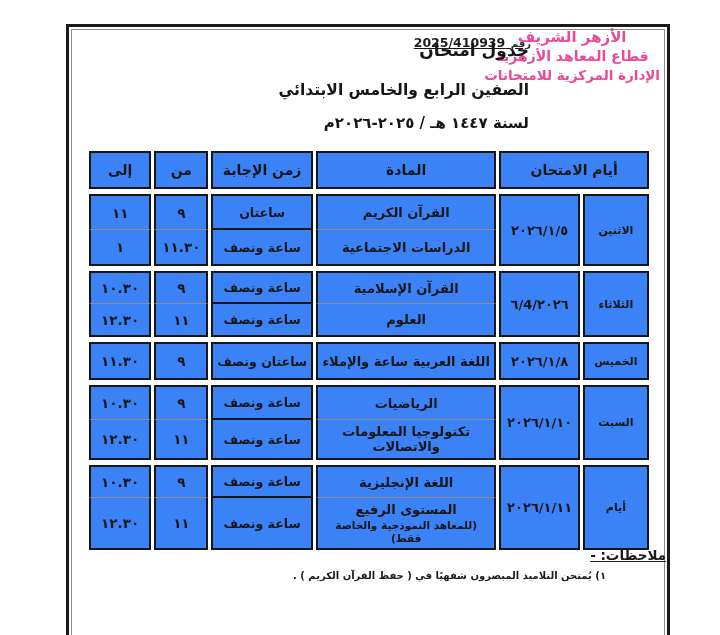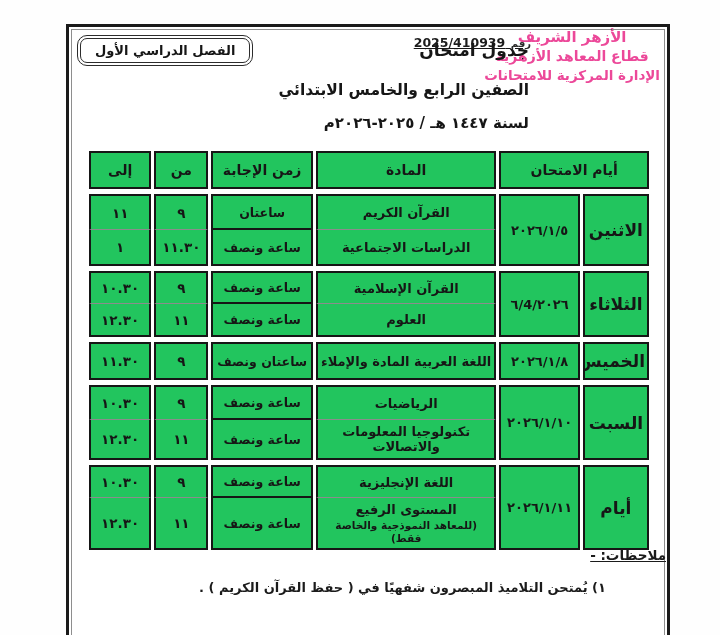--- a/index.html
+++ b/index.html
@@ -27,52 +27,49 @@
 
   
   .titles{position:absolute;left:150px;top:0;width:310px;text-align:right;direction:rtl;}
   .t1{margin-top:13px;font-size:17px;font-weight:bold;}
   .t2{margin-top:21px;font-size:15.5px;font-weight:bold;}
   .t3{margin-top:15px;font-size:15px;font-weight:bold;}
 
   
   .tablewrap{position:absolute;left:13px;top:124px;width:570px;direction:rtl;}
   table{border-collapse:separate;border-spacing:3px 0;table-layout:fixed;width:566px;margin:0 0 5px 0;}
-  th,td{box-sizing:border-box;border:2.5px solid #161616;background:#22c55e;text-align:center;vertical-align:middle;font-weight:bold;padding:4px 2px;overflow:hidden;}
+  th,td{box-sizing:border-box;border:2.5px solid #161616;background:#3b82f6;text-align:center;vertical-align:middle;font-weight:bold;padding:4px 2px;overflow:hidden;}
   col.cday{width:66px;} col.cdate{width:80px;} col.csubj{width:180px;}
   col.cdur{width:101px;} col.cfrom{width:54px;} col.cto{width:62px;}
   tr.h38{height:38px;} tr.h36{height:36px;} tr.h35{height:35px;} tr.h33{height:33px;} tr.h44{height:44px;}
   th{font-size:14px;}
-  td.c-day{font-size:17px;}
+  td.c-day{font-size:11px;}
   td.c-date{font-size:13px;}
   td.c-subj{font-size:13px;}
   td.c-dur{font-size:12.5px;}
   td.c-from,td.c-to{font-size:13.5px;}
   
   tr.r1 td.sep{border-bottom:1px solid #8c8c8c;}
   tr.r2 td.sep{border-top:none;}
   tr.r2 td.c-dur{border-top:none;}
   .subj-main{display:block;line-height:1.25;}
   .subj-note{display:block;font-size:10.5px;line-height:1.2;margin-top:1px;}
 
   
   .notes{position:absolute;right:1px;top:518px;width:560px;direction:rtl;font-weight:bold;color:#1b1b1b;}
   .notes-heading{display:inline-block;font-size:13.5px;text-decoration:underline;padding-left:4px;}
-  .note-item{font-size:13px;line-height:20px;padding-right:60px;margin-top:14px;white-space:nowrap;}
+  .note-item{font-size:10px;line-height:20px;padding-right:60px;margin-top:2px;white-space:nowrap;}
   .note-item:first-of-type{margin-top:5px;}
 </style>
 </head>
 <body>
 
 <div class="screen">
   <div class="frame">
 
-    <div class="badge">
-      <div class="badge-inner" dir="rtl">الفصل الدراسي الأول</div>
-    </div>
 
     <div class="docnum">
       <span class="lbl">رقم</span>
       <span class="val">2025/410939</span>
     </div>
 
     <div class="logo">
       <div class="l1">الأزهر الشريف</div>
       <div class="l2">قطاع المعاهد الأزهرية</div>
       <div class="l3">الإدارة المركزية للامتحانات</div>
@@ -166,21 +163,21 @@
             <col class="cdate">
             <col class="csubj">
             <col class="cdur">
             <col class="cfrom">
             <col class="cto">
           </colgroup>
         <tbody>
             <tr class="h38">
           <td class="c-day">الخميس</td>
           <td class="c-date">٢٠٢٦/١/٨</td>
-          <td class="c-subj">اللغة العربية المادة والإملاء</td>
+          <td class="c-subj">اللغة العربية ساعة والإملاء</td>
           <td class="c-dur">ساعتان ونصف</td>
           <td class="c-from">٩</td>
           <td class="c-to">١١.٣٠</td>
         </tr>
       </tbody>
         </table>
 
       <table class="grp">
         <colgroup>
             <col class="cday">

